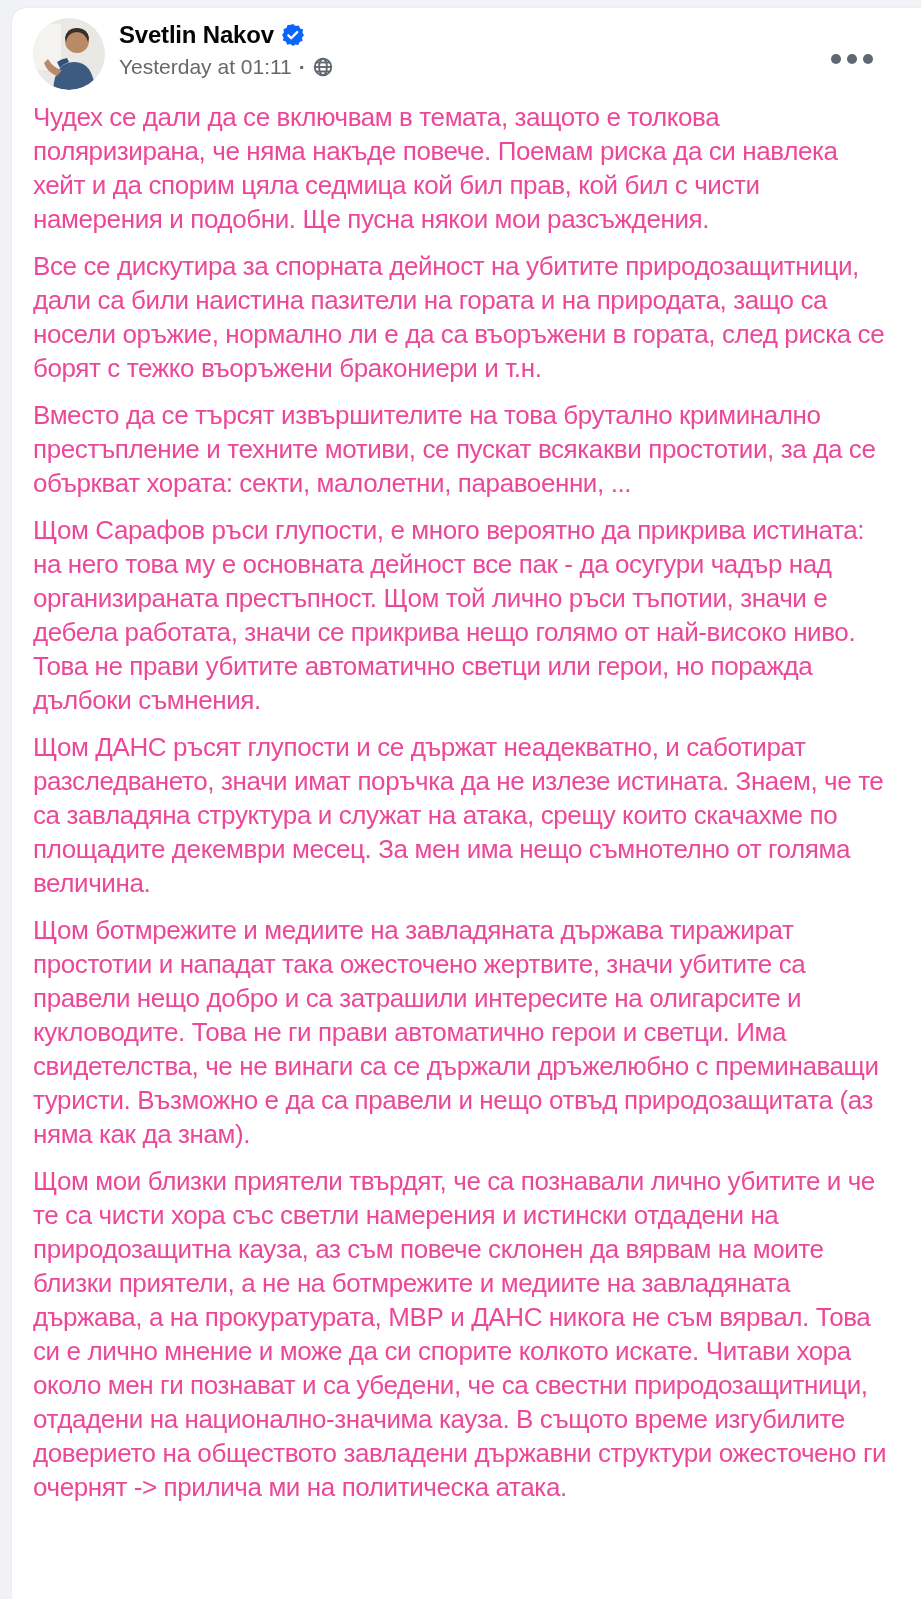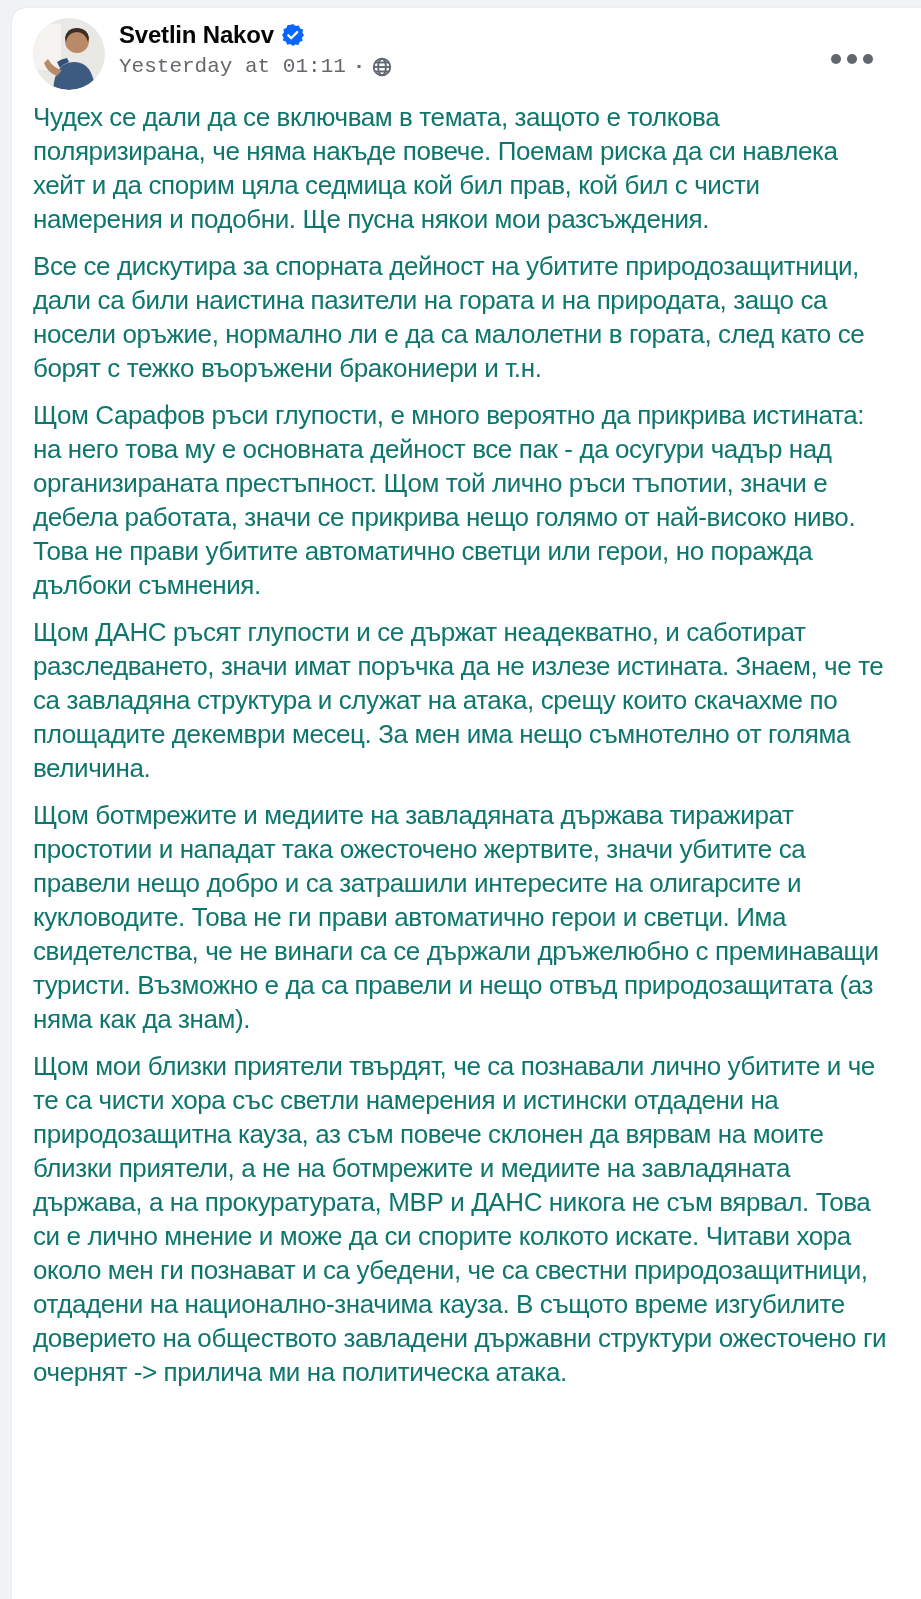--- a/index.html
+++ b/index.html
@@ -65,21 +65,20 @@
     height: 22px;
   }
   .time-row {
     display: flex;
     align-items: center;
     gap: 7px;
     margin-top: 6px;
     font-size: 21px;
     color: #65676b;
     cursor: pointer;
-    font-family: Liberation Mono, monospace;
   }
   .dotsep { font-weight: 700; }
   .globe { display: inline-flex; width: 20px; height: 20px; }
   .menu {
     position: absolute;
     right: 14px;
     top: 28px;
     display: flex;
     gap: 6px;
     align-items: center;
@@ -92,21 +91,21 @@
     height: 10px;
     border-radius: 50%;
     background: #606770;
   }
   .body-text { color: #050505; }
   .body-text p {
     margin: 0 0 13px 0;
     font-size: 26px;
     line-height: 34px;
     letter-spacing: -0.4px;
-    color: #0f766e;
+    color: #ec4899;
   }
 </style>
 </head>
 <body>
 
 <div class="page">
   <div class="card">
 
     <div class="header">
       <div class="avatar">
@@ -157,21 +156,22 @@
 
       <div class="menu" title="">
         <span class="dot"></span>
         <span class="dot"></span>
         <span class="dot"></span>
       </div>
     </div>
 
     <div class="body-text">
         <p>Чудех се дали да се включвам в темата, защото е толкова поляризирана, че няма накъде повече. Поемам риска да си навлека хейт и да спорим цяла седмица кой бил прав, кой бил с чисти намерения и подобни. Ще пусна някои мои разсъждения.</p>
-        <p>Все се дискутира за спорната дейност на убитите природозащитници, дали са били наистина пазители на гората и на природата, защо са носели оръжие, нормално ли е да са малолетни в гората, след като се борят с тежко въоръжени бракониери и т.н.</p>
+        <p>Все се дискутира за спорната дейност на убитите природозащитници, дали са били наистина пазители на гората и на природата, защо са носели оръжие, нормално ли е да са въоръжени в гората, след риска се борят с тежко въоръжени бракониери и т.н.</p>
+        <p>Вместо да се търсят извършителите на това брутално криминално престъпление и техните мотиви, се пускат всякакви простотии, за да се объркват хората: секти, малолетни, паравоенни, ...</p>
         <p>Щом Сарафов ръси глупости, е много вероятно да прикрива истината: на него това му е основната дейност все пак - да осугури чадър над организираната престъпност. Щом той лично ръси тъпотии, значи е дебела работата, значи се прикрива нещо голямо от най-високо ниво. Това не прави убитите автоматично светци или герои, но поражда дълбоки съмнения.</p>
         <p>Щом ДАНС ръсят глупости и се държат неадекватно, и саботират разследването, значи имат поръчка да не излезе истината. Знаем, че те са завладяна структура и служат на атака, срещу които скачахме по площадите декември месец. За мен има нещо съмнотелно от голяма величина.</p>
         <p>Щом ботмрежите и медиите на завладяната държава тиражират простотии и нападат така ожесточено жертвите, значи убитите са правели нещо добро и са затрашили интересите на олигарсите и кукловодите. Това не ги прави автоматично герои и светци. Има свидетелства, че не винаги са се държали дръжелюбно с преминаващи туристи. Възможно е да са правели и нещо отвъд природозащитата (аз няма как да знам).</p>
         <p>Щом мои близки приятели твърдят, че са познавали лично убитите и че те са чисти хора със светли намерения и истински отдадени на природозащитна кауза, аз съм повече склонен да вярвам на моите близки приятели, а не на ботмрежите и медиите на завладяната държава, а на прокуратурата, МВР и ДАНС никога не съм вярвал. Това си е лично мнение и може да си спорите колкото искате. Читави хора около мен ги познават и са убедени, че са свестни природозащитници, отдадени на национално-значима кауза. В същото време изгубилите доверието на обществото завладени държавни структури ожесточено ги очернят -&gt; прилича ми на политическа атака.</p>
       </div>
 
   </div>
 </div>
 
 </body></html>

